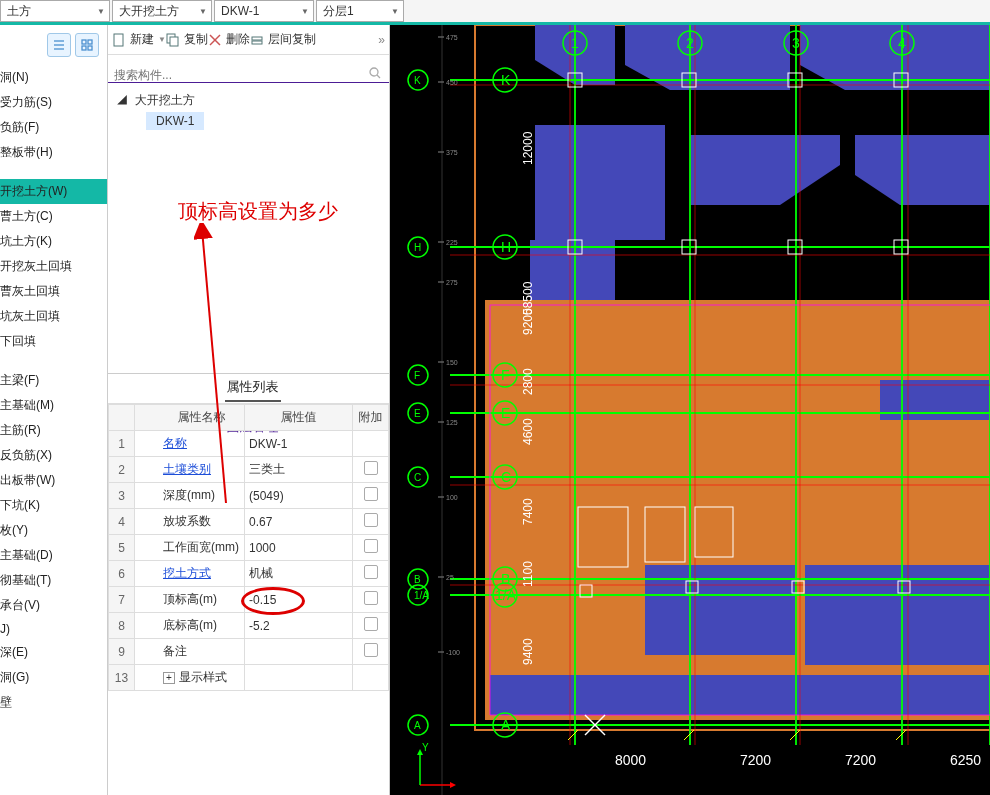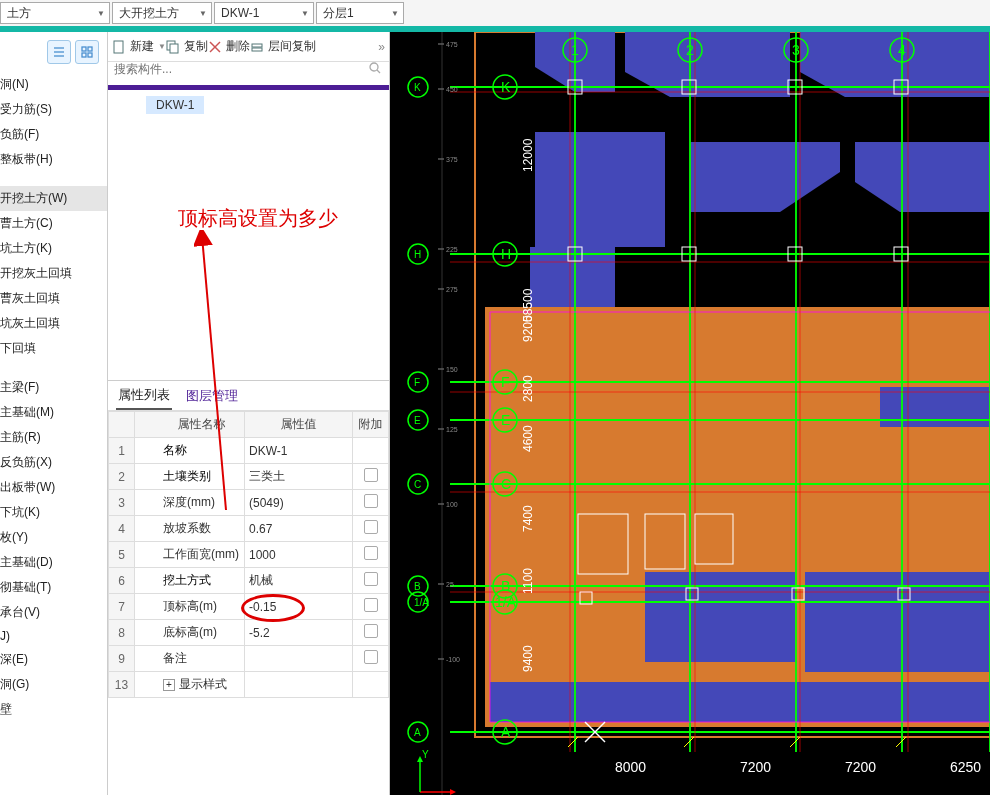--- a/index.html
+++ b/index.html
@@ -1,73 +1,73 @@
 <!DOCTYPE html>
 <html><head>
   <meta charset="utf-8">
   <style>
     * { margin: 0; padding: 0; box-sizing: border-box; }
     body { font-family: "Microsoft YaHei", Arial, sans-serif; font-size: 12px; color: #333; background: #fff; overflow: hidden; width: 990px; height: 795px; position: relative; }
     
-    .top-toolbar { height: 32px; display: flex; align-items: center; border-bottom: 6px solid #14b8a6; background: #f5f5f5; }
+    .top-toolbar { height: 25px; display: flex; align-items: center; border-bottom: 3px solid #14b8a6; background: #f5f5f5; }
     .dropdown { height: 22px; border: 1px solid #aaa; background: #fff; padding: 0 18px 0 6px; margin-right: 2px; position: relative; display: flex; align-items: center; font-size: 12px; }
     .dropdown::after { content: "▼"; position: absolute; right: 4px; font-size: 8px; color: #666; }
     .dd1 { width: 110px; }
     .dd2 { width: 100px; }
     .dd3 { width: 100px; }
     .dd4 { width: 88px; }
 
     .main-layout { display: flex; height: calc(100% - 25px); }
     
     .left-panel { width: 108px; border-right: 1px solid #ccc; background: #fff; display: flex; flex-direction: column; overflow: hidden; }
     .left-icons { height: 40px; display: flex; justify-content: flex-end; align-items: center; padding-right: 8px; gap: 4px; }
     .icon-btn { width: 24px; height: 24px; border: 1px solid #a0c8e8; background: #e8f4ff; border-radius: 3px; display: flex; align-items: center; justify-content: center; }
     .left-items { flex: 1; overflow: hidden; }
     .left-item { padding: 4px 4px 4px 0; font-size: 12px; color: #222; cursor: pointer; white-space: nowrap; }
-    .left-item.sel { background: #e5e5e5; }
+    .left-item.sel { background: #14b8a6; }
     
     .middle-panel { width: 282px; border-right: 1px solid #ccc; display: flex; flex-direction: column; }
     .mid-header { height: 32px; display: flex; align-items: center; border-bottom: 1px solid #ddd; position: relative; }
     .mid-close { position: absolute; right: 4px; top: 0; font-size: 14px; color: #999; cursor: pointer; }
     .mid-tabs { display: flex; gap: 12px; padding-left: 8px; }
     .mid-tab { padding: 4px 2px; font-size: 13px; color: #888; cursor: pointer; }
     .mid-tab.active { color: #222; border-bottom: 2px solid #555; }
     
     .mid-toolbar { height: 30px; display: flex; align-items: center; border-bottom: 1px solid #ddd; padding: 0 4px; gap: 0; }
     .tb-btn { display: flex; align-items: center; gap: 4px; font-size: 12px; color: #333; cursor: pointer; }
     .tb-ico { width: 14px; height: 14px; display: inline-block; }
     .mid-toolbar .chev { font-size: 8px; color: #888; }
     .mid-more { margin-left: auto; color: #888; cursor: pointer; }
     
-    .mid-search { height: 28px; border-bottom: 5px solid #4c1d95; display: flex; align-items: flex-start; padding: 0 6px; position: relative; }
+    .mid-search { height: 28px; border-bottom: 1px solid #4c1d95; display: flex; align-items: flex-end; padding: 0 6px; position: relative; }
     .mid-search input { border: none; outline: none; flex: 1; font-size: 12px; color: #999; }
     .mid-search .sico { position: absolute; right: 8px; color: #aaa; }
     
     .component-tree { padding: 6px 8px; flex: 0 0 auto; height: 290px; position: relative; }
     .tree-item { padding: 3px 0; font-size: 12px; cursor: pointer; }
     .tree-child { padding-left: 30px; }
     .tree-child.sel { background: #d6e9ff; display: inline-block; padding: 2px 10px; margin-left: 30px; }
     
     .annotation { position: absolute; color: #d00; font-size: 20px; left: 70px; top: 115px; z-index: 10; pointer-events: none; }
     .arrow-svg { position: absolute; pointer-events: none; z-index: 9; }
     
     .props-panel { flex: 1; border-top: 1px solid #ccc; display: flex; flex-direction: column; }
-    .props-tabs { height: 30px; display: flex; align-items: center; padding-left: 8px; gap: 12px; border-bottom: 1px solid #ddd; }
+    .props-tabs { height: 30px; display: flex; align-items: center; padding-left: 8px; gap: 12px; border-bottom: 1px solid #ddd; flex-direction: column; }
     .props-tab { padding: 4px 2px; font-size: 13px; color: #4c1d95; cursor: pointer; }
     .props-tab.active { color: #222; border-bottom: 2px solid #555; }
     
     .props-table { flex: 1; overflow: auto; }
     .props-table table { width: 100%; border-collapse: collapse; font-size: 12px; }
     .props-table th { background: #f5f5f5; border: 1px solid #ddd; padding: 4px; font-weight: normal; color: #444; }
     .props-table td { border: 1px solid #ddd; padding: 4px; }
     .props-table .rownum { width: 26px; text-align: center; background: #f5f5f5; color: #666; }
     .props-table .pname { width: 110px; padding-left: 28px; }
     .props-table .pval { }
     .props-table .patt { width: 36px; text-align: center; }
-    .props-table .link { color: #000000; }
+    .props-table .link { color: #1d4ed8; text-decoration: underline; }
     .props-table .chk { width: 14px; height: 14px; border: 1px solid #aaa; border-radius: 2px; display: inline-block; }
     .props-table .exp { width: 12px; height: 12px; border: 1px solid #999; display: inline-flex; align-items: center; justify-content: center; font-size: 10px; line-height: 1; margin-right: 4px; }
     .circled { position: relative; }
     .circle-overlay { position: absolute; border: 3px solid #d00; border-radius: 50%; width: 64px; height: 28px; left: -8px; top: -6px; pointer-events: none; }
     
     .cad-view { flex: 1; background: #000; position: relative; overflow: hidden; }
     .cad-svg { width: 100%; height: 100%; }
   </style>
 </head>
 <body>
@@ -168,20 +168,21 @@
     <div class="mid-search">
       <input type="text" placeholder="搜索构件..." style="">
       <span class="sico">
         <svg width="12" height="12">
             <circle cx="5" cy="5" r="4" fill="none" stroke="#aaa" stroke-width="1.3"></circle>
             <line x1="8" y1="8" x2="11" y2="11" stroke="#aaa" stroke-width="1.3"></line>
           </svg>
       </span>
     </div>
     <div class="component-tree">
+      <div class="tree-item">◢ &nbsp;<span>大开挖土方</span></div>
       <div class="tree-child sel">DKW-1</div>
       <div class="annotation">顶标高设置为多少</div>
       <svg class="arrow-svg" style="left:86px;top:140px" width="40" height="285">
         <defs>
             <marker id="ah" markerWidth="10" markerHeight="10" refX="5" refY="5" orient="auto">
               <path d="M0,0 L10,5 L0,10 z" fill="#d00"></path>
             </marker>
           </defs>
         <line x1="32" y1="280" x2="8" y2="6" stroke="#d00" stroke-width="2" marker-end="url(#ah)"></line>
       </svg>

